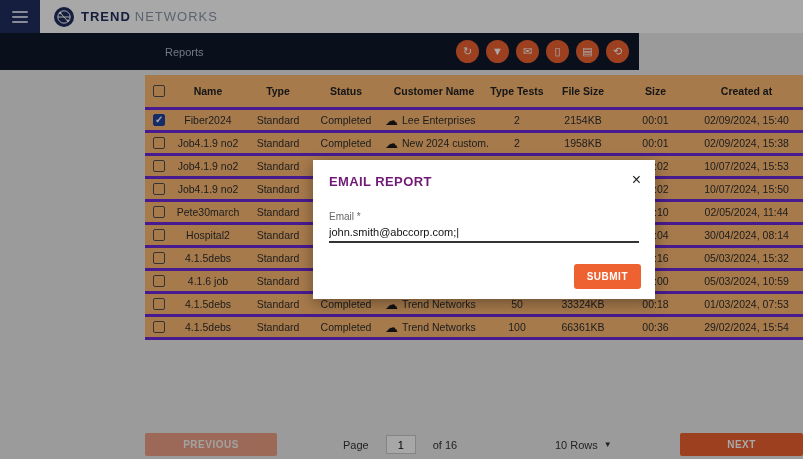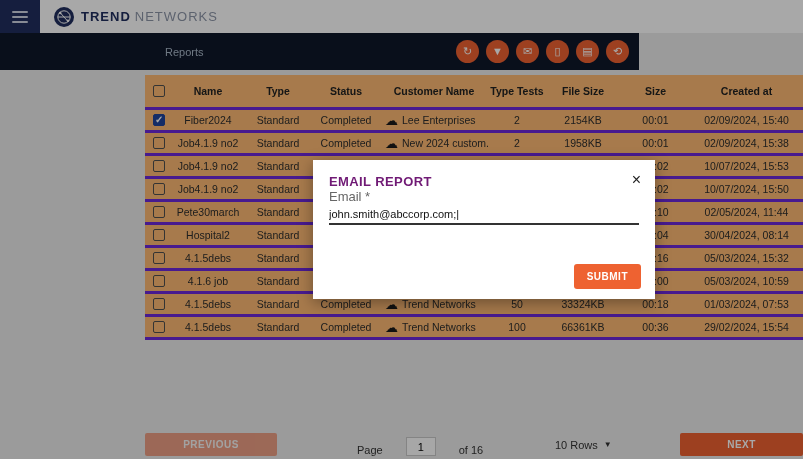--- a/index.html
+++ b/index.html
@@ -36,31 +36,31 @@
   .checkbox.checked::after { content:"✓"; position:absolute; left:1px; top:-1px; color:#fff; font-size:10px; font-weight:bold; }
   .custcell { display:flex; align-items:center; justify-content:flex-start; padding-left:6px; gap:4px; text-align:left; }
   .cloud { font-size:13px; color:#1b1b1b; line-height:1; flex:0 0 auto; }
   .custtext { white-space:nowrap; overflow:hidden; }
 
   
   .footer { position:absolute; left:145px; top:433px; width:658px; height:23px; font-size:11px; color:#333; }
   .btn { position:absolute; top:0; height:23px; border:none; border-radius:2px; background:#EE6231; color:#fff; font-weight:bold; font-size:10px; letter-spacing:0.5px; cursor:pointer; font-family:"Liberation Sans", sans-serif; }
   .btn.prev { left:0; width:132px; opacity:0.55; }
   .btn.next { right:0; width:123px; }
-  .pagegroup { position:absolute; left:212px; top:0; height:23px; display:flex; align-items:flex-end; gap:23px; }
+  .pagegroup { position:absolute; left:198px; top:0; height:23px; display:flex; align-items:center; gap:17px; }
   .pageinput { width:30px; height:19px; text-align:center; font-size:11px; border:1px solid #c9c9c9; background:#fdfdfd; font-family:"Liberation Sans", sans-serif; }
   .rowsgroup { position:absolute; left:410px; top:0; height:23px; display:flex; align-items:center; gap:6px; cursor:pointer; }
   .caret-down { font-size:8px; color:#333; }
 
   
   .backdrop { position:absolute; inset:0; background:rgba(0,0,0,0.34); z-index:50; }
   .modal { position:absolute; left:313px; top:160px; width:342px; height:139px; background:#ffffff; z-index:60; box-shadow:0 4px 14px rgba(0,0,0,0.35); padding:14px 16px; }
   .modal-title { color:#701a75; font-weight:bold; font-size:13px; letter-spacing:0.4px; }
   .modal-close { position:absolute; right:14px; top:12px; font-size:16px; color:#222; cursor:pointer; line-height:1; }
-  .email-label { font-size:13px; color:#666; }
+  .email-label { margin-top:22px; font-size:10px; color:#666; }
   .email-input { margin-top:4px; font-size:11px; color:#111; border-bottom:2px solid #333; padding-bottom:3px; cursor:text; white-space:nowrap; overflow:hidden; }
   .caret { font-weight:normal; color:#111; }
   .helper { margin-top:4px; font-size:7.5px; color:#8a8a8a; white-space:nowrap; }
   .submit { position:absolute; right:14px; bottom:10px; background:#EE6231; border:none; border-radius:3px; color:#fff; font-weight:bold; font-size:10px; letter-spacing:0.5px; padding:7px 13px; cursor:pointer; font-family:"Liberation Sans", sans-serif; }
 </style>
 </head>
 <body>
 
 <div class="screen">
 

